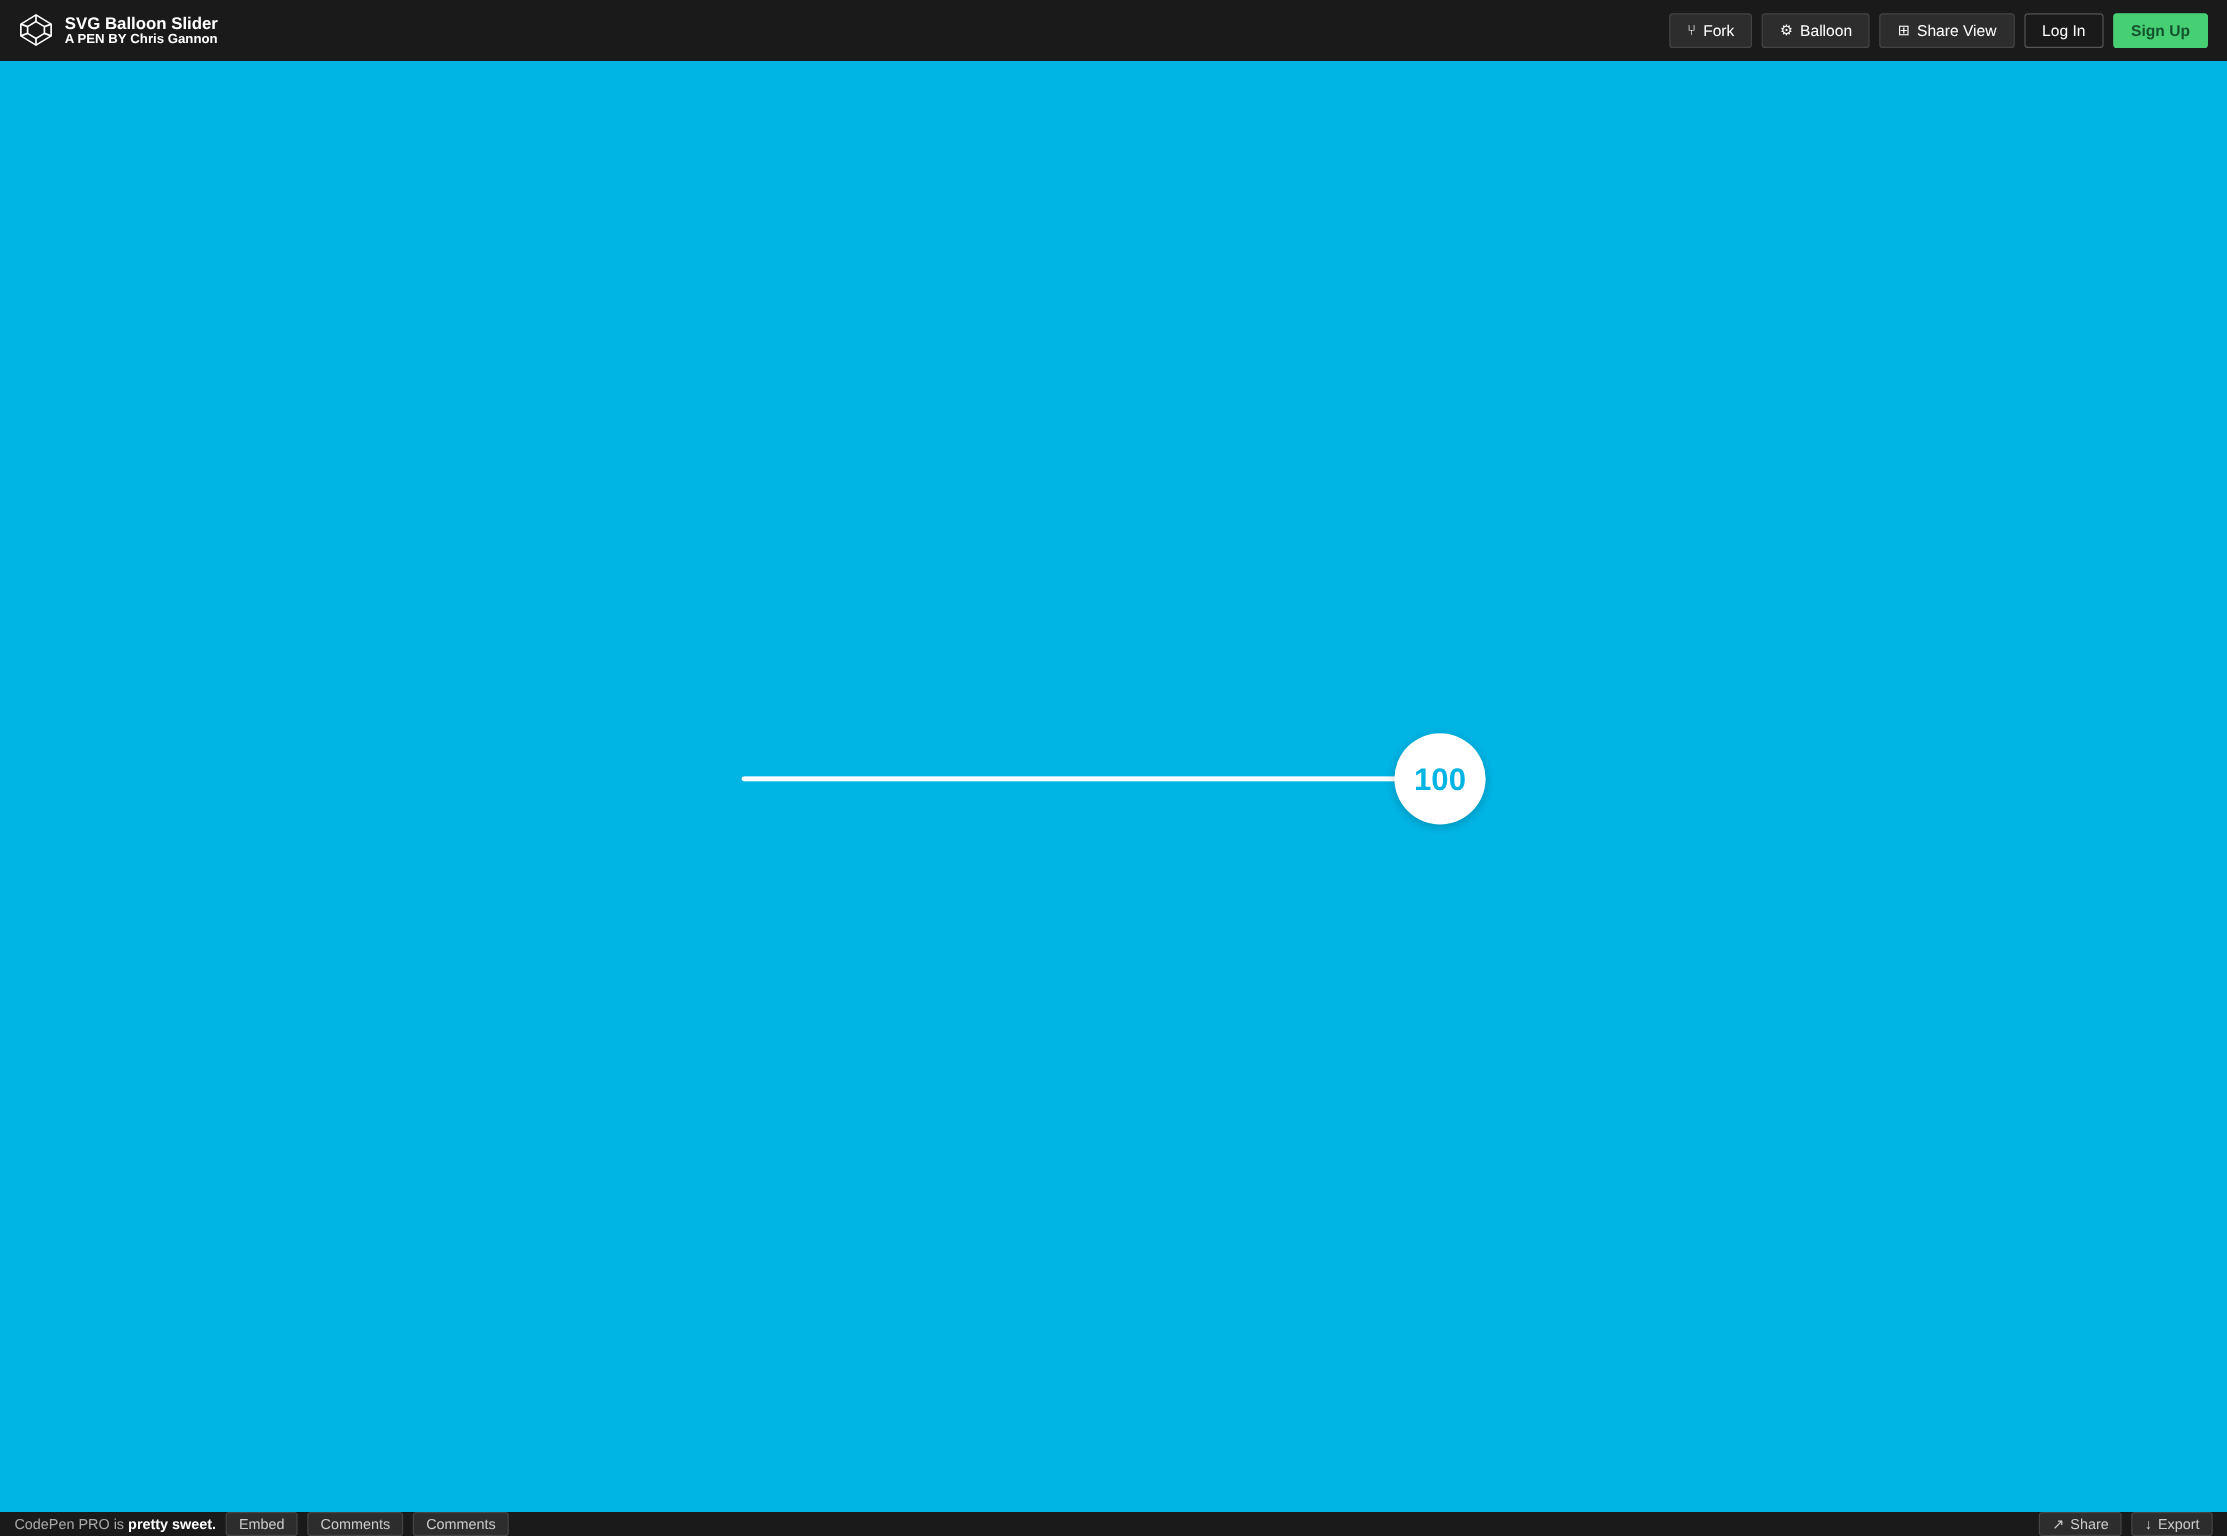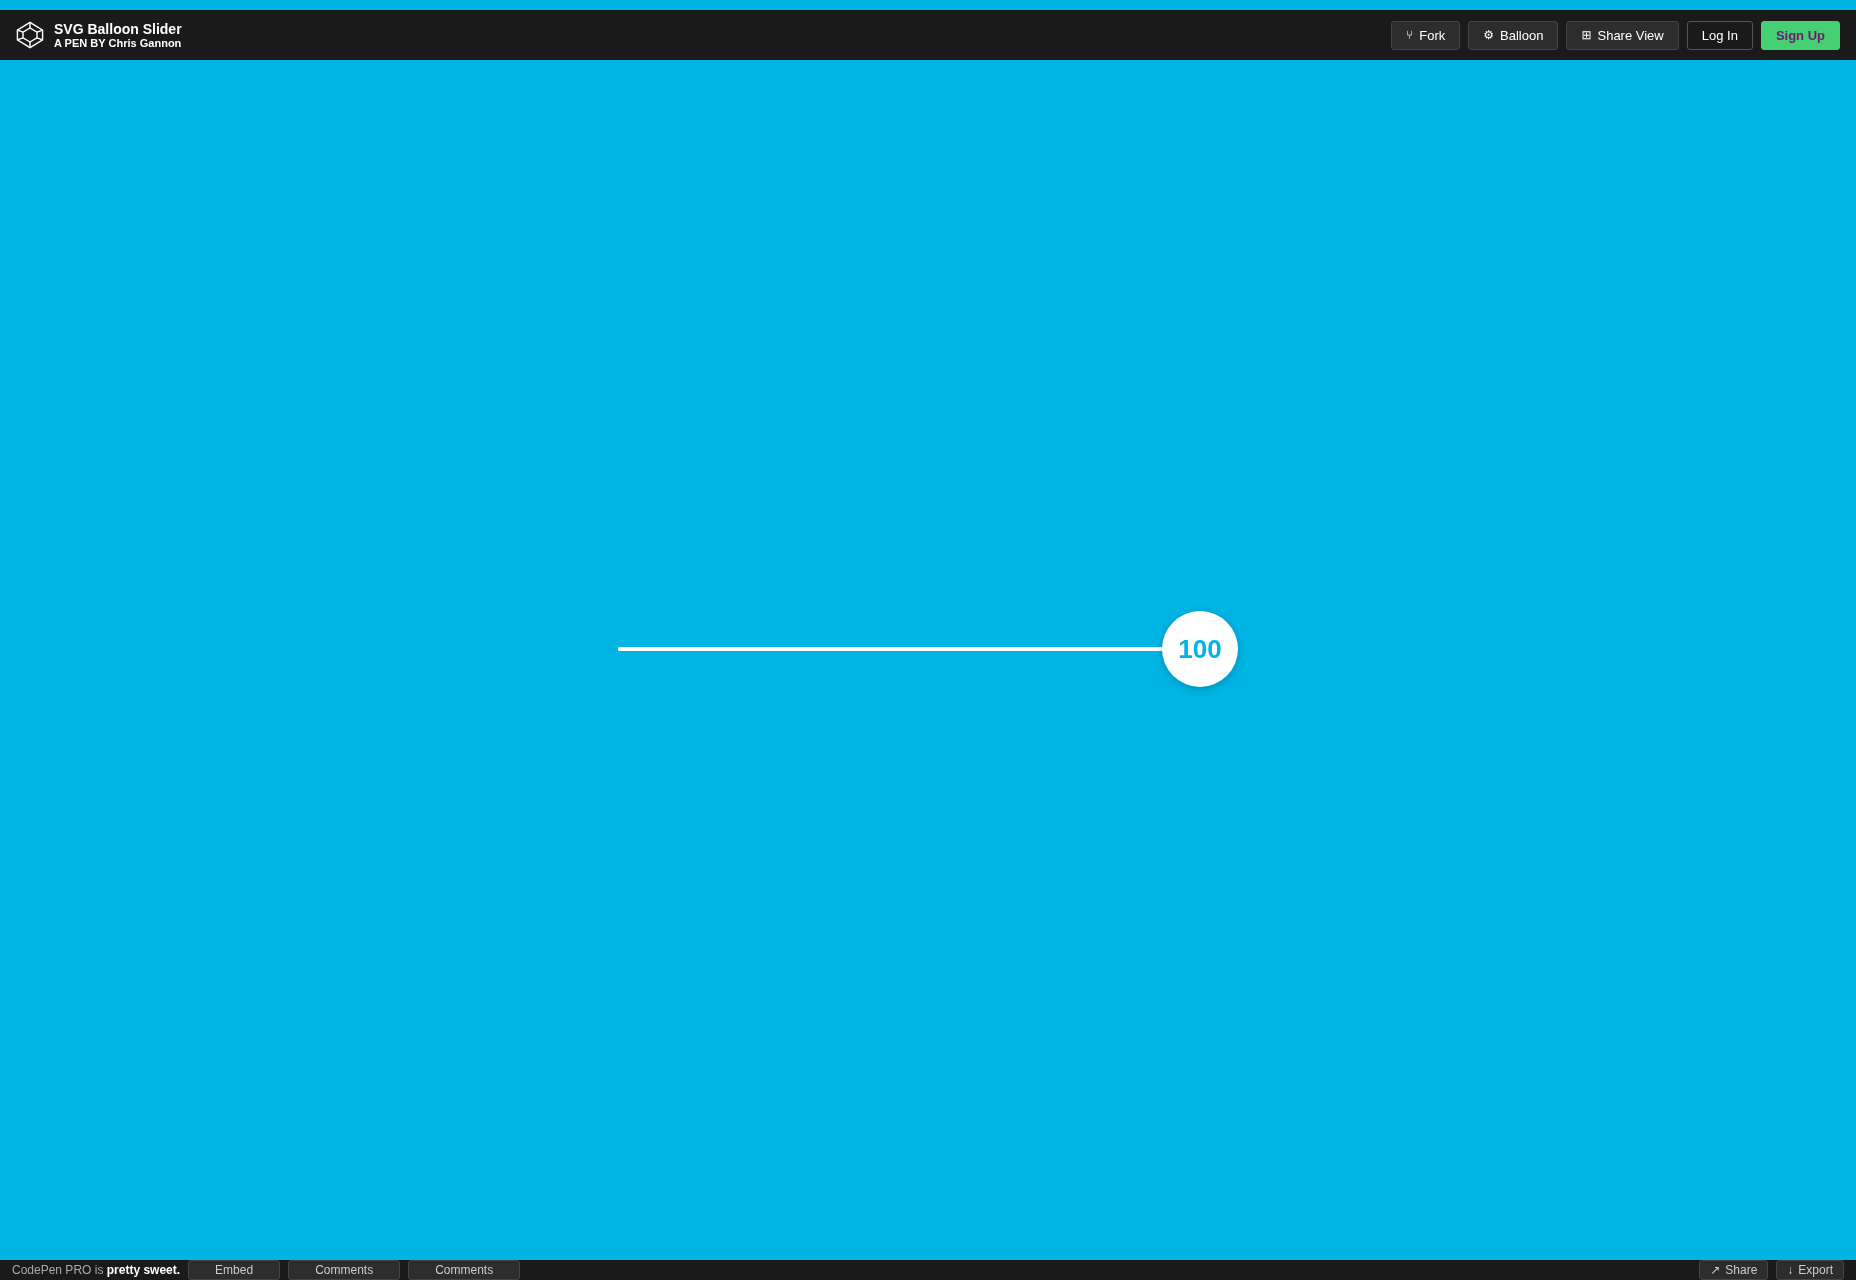--- a/index.html
+++ b/index.html
@@ -9,21 +9,20 @@
     #header {
       display: flex;
       align-items: center;
       justify-content: space-between;
       background: #1a1a1a;
       height: 50px;
       padding: 0 16px;
       position: fixed;
       top: 0; left: 0; right: 0;
       z-index: 100;
-      margin-top: 10px;
     }
     #header-left {
       display: flex;
       align-items: center;
       gap: 10px;
     }
     .codepen-logo {
       width: 28px; height: 28px;
     }
     .pen-title {
@@ -55,21 +54,21 @@
       background: #2d2d2d;
       color: #fff;
       border: 1px solid #444;
       padding: 6px 14px;
       font-size: 13px;
       cursor: pointer;
       border-radius: 3px;
       white-space: nowrap;
     }
     .header-btn.login-btn { background: transparent; border: 1px solid #555; }
-    .header-btn.signup-btn { background: #47cf73; border: 1px solid #47cf73; color: #701a75; font-weight: bold; align-items: center; }
+    .header-btn.signup-btn { background: #47cf73; border: 1px solid #47cf73; color: #14532d; font-weight: bold; align-items: center; }
     .btn-icon { font-size: 12px; }
 
     
     #main {
       position: absolute;
       top: 50px;
       left: 0; right: 0;
       bottom: 32px;
       background: #00b4e4;
       display: flex;
@@ -139,21 +138,21 @@
       gap: 8px;
       font-size: 12px;
       color: #aaa;
     }
     #footer-left .brand { color: #aaa; }
     #footer-left .brand em { color: #fff; font-style: normal; font-weight: bold; }
     .footer-btn {
       background: #2d2d2d;
       color: #ccc;
       border: 1px solid #444;
-      padding: 2px 26px;
+      padding: 2px 10px;
       font-size: 12px;
       cursor: pointer;
       border-radius: 3px;
     }
     #footer-right {
       display: flex;
       align-items: center;
       gap: 8px;
     }
     .footer-action-btn {

